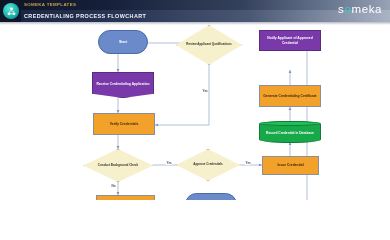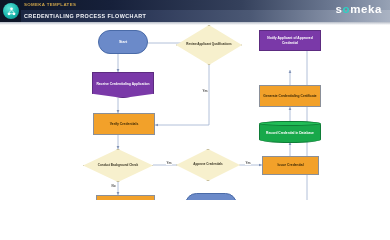--- a/index.html
+++ b/index.html
@@ -31,21 +31,21 @@
     position:absolute; left:21px; top:10px; width:369px; height:12px;
     background:linear-gradient(90deg,#1b2742 0%,#2a3656 30%,#4b5874 62%,#8d98ad 88%,#aab3c3 100%);
   }
   .hdr-title {
     position:absolute; left:24px; top:12.5px;
     font-size:5.4px; font-weight:bold; letter-spacing:.45px;
     color:#f2f4f8; white-space:nowrap;
   }
   .hdr-brand {
     position:absolute; right:8px; top:2.5px;
-    font-size:11.5px; font-weight:bold; letter-spacing:.6px;
+    font-size:11.5px; font-weight:normal; letter-spacing:.6px;
     color:#ffffff; white-space:nowrap;
   }
   .hdr-brand .o { color:#2fd0c4; }
   .hdr-shadow {
     position:absolute; left:0; top:22px; width:390px; height:3px;
     background:linear-gradient(180deg, rgba(120,132,152,.55), rgba(255,255,255,0));
   }
 
   
   .canvas {

